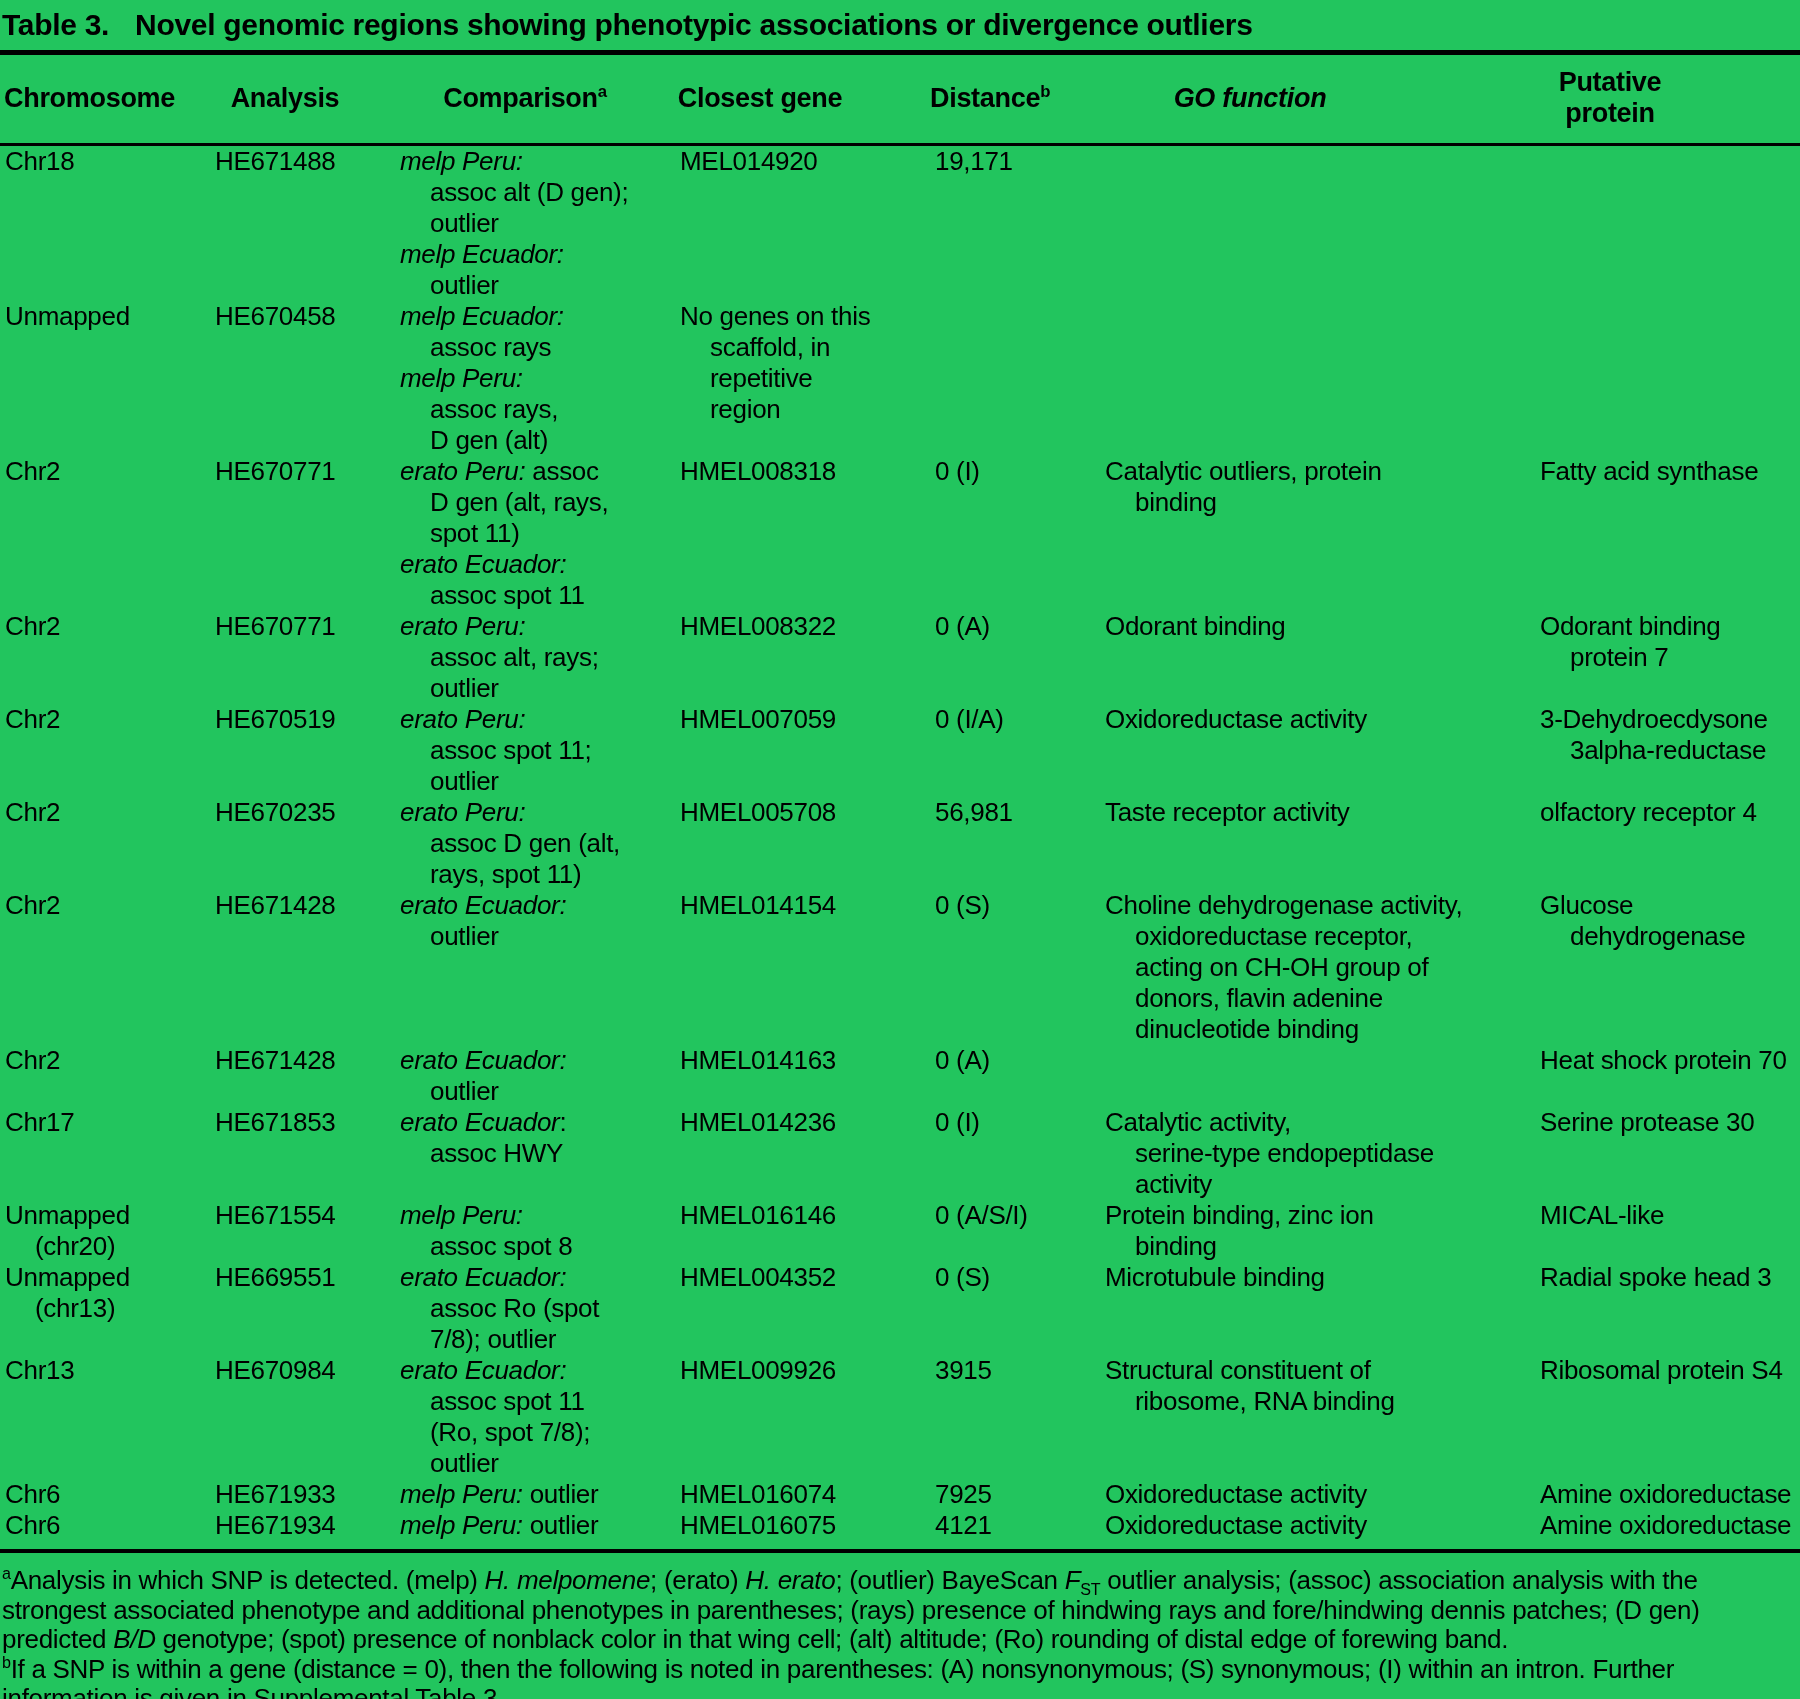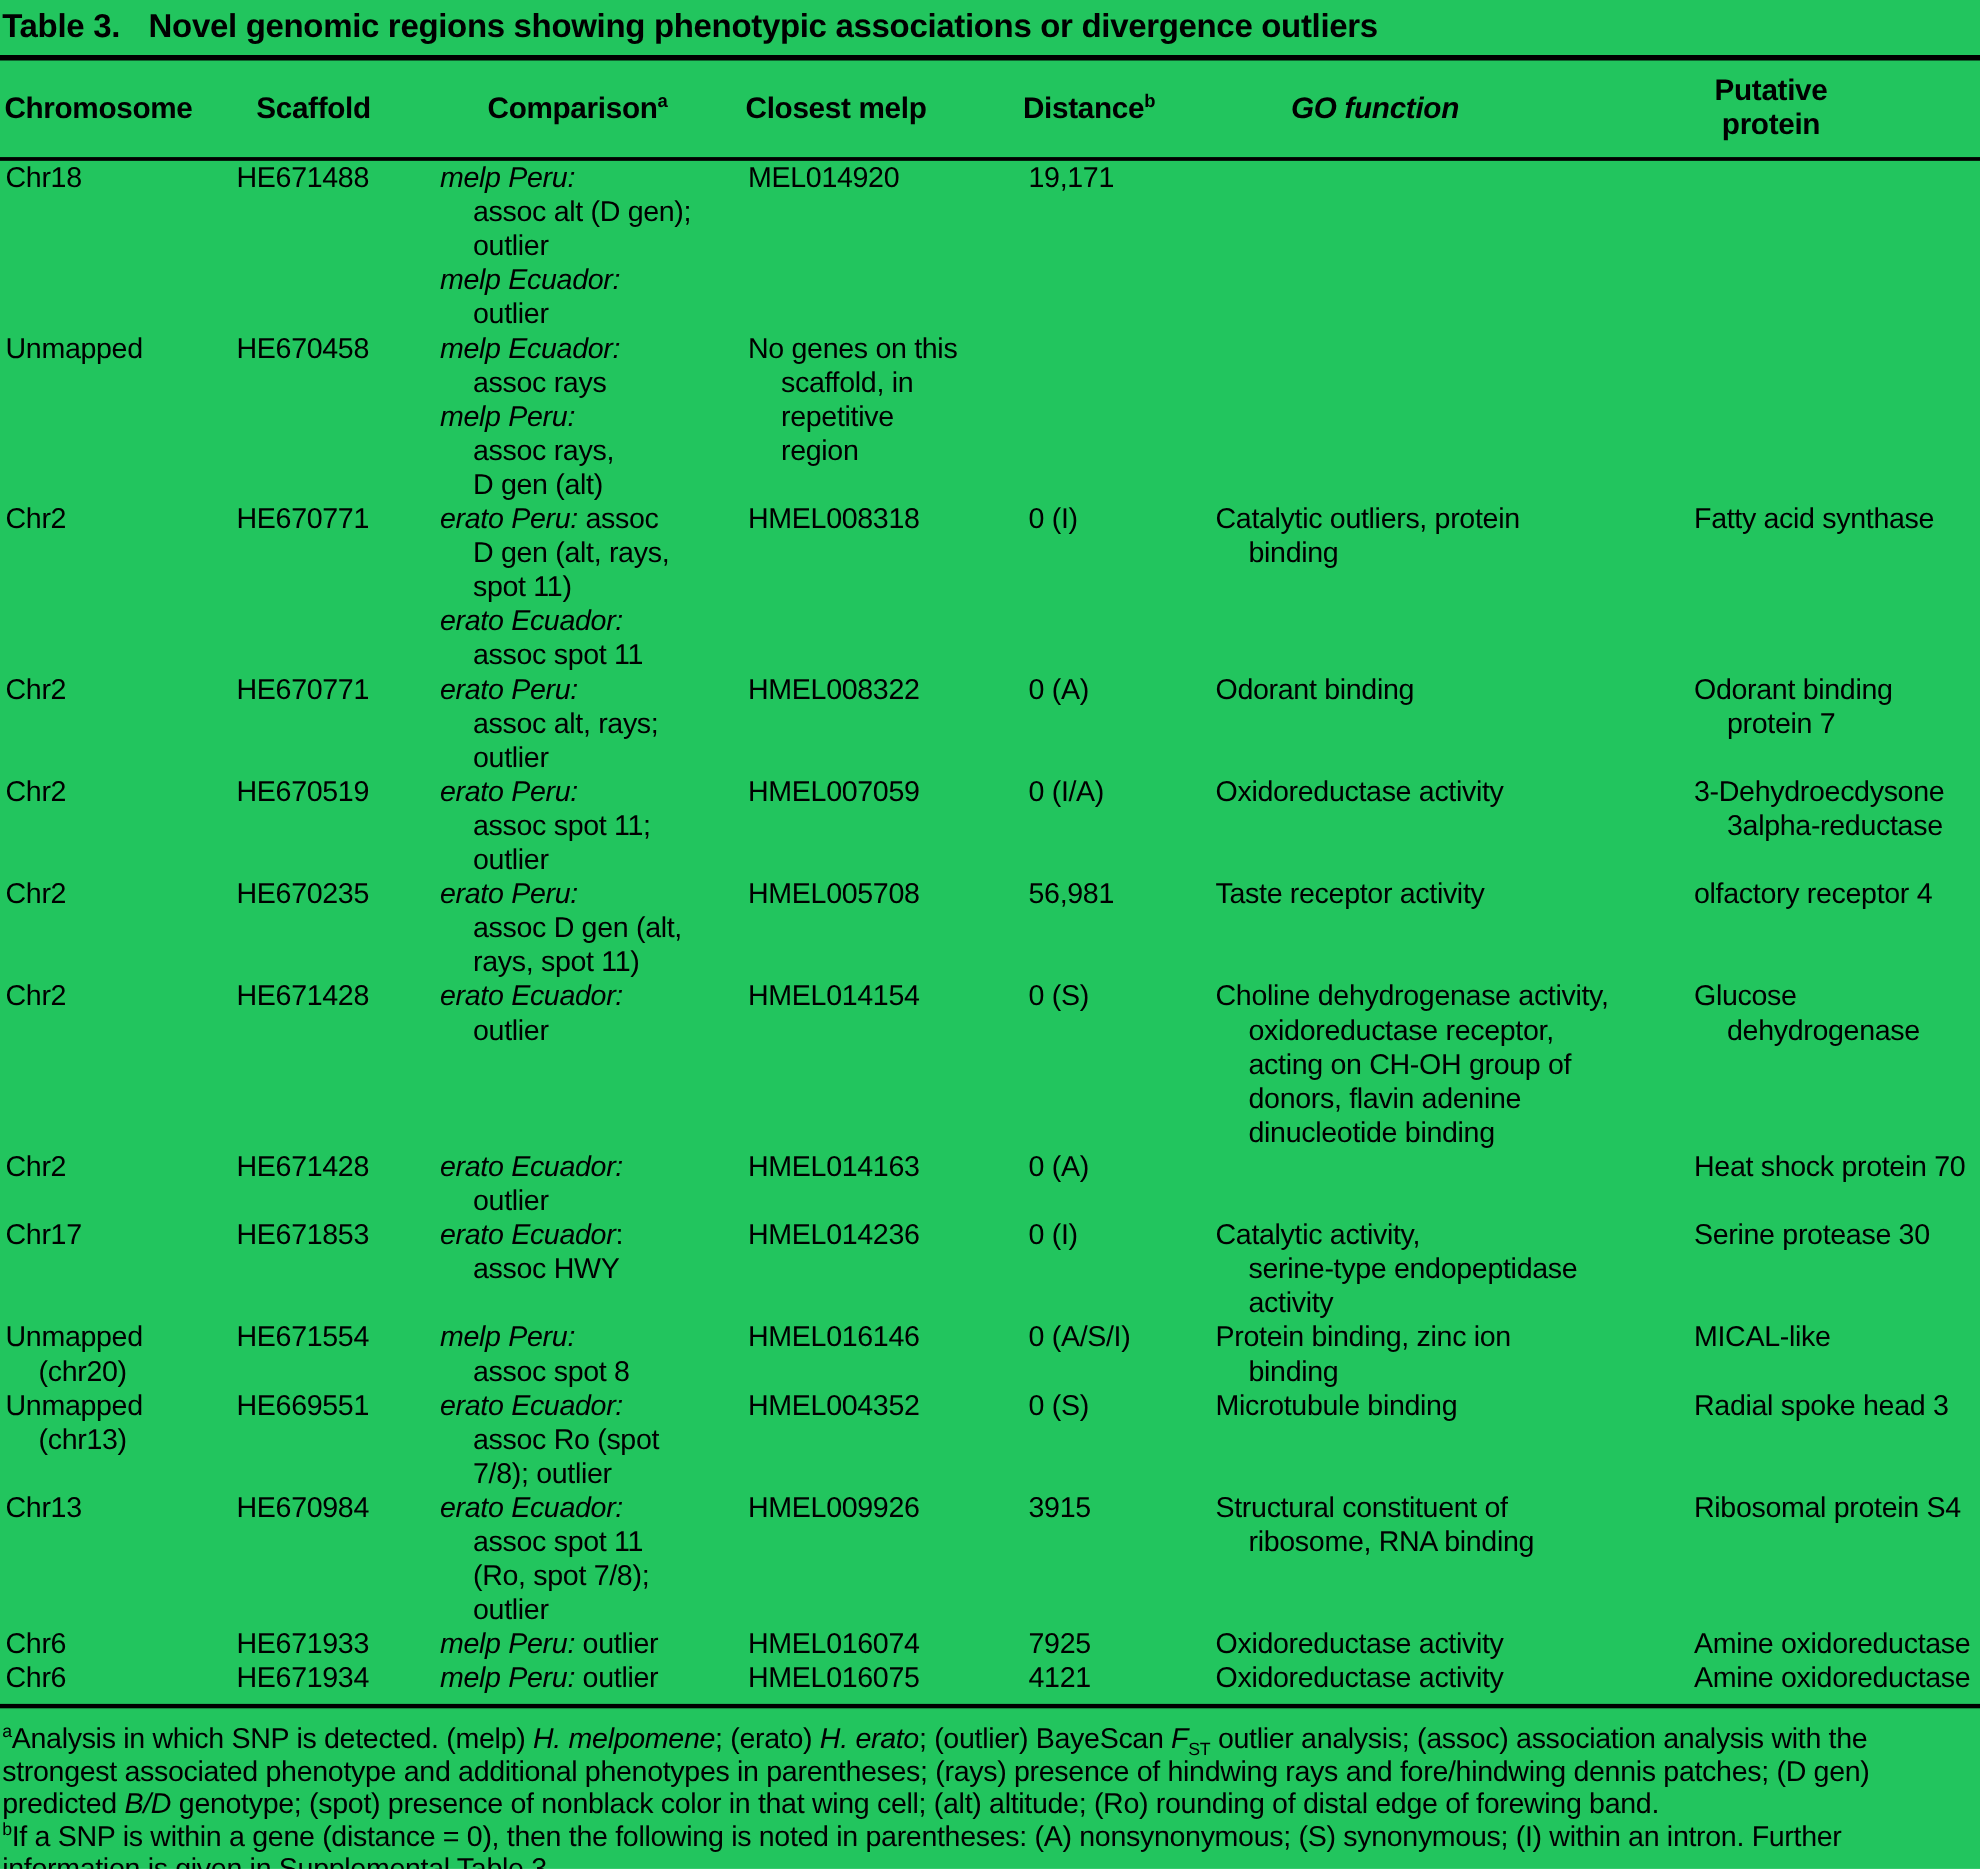--- a/index.html
+++ b/index.html
@@ -67,23 +67,23 @@
         <col class="c2">
         <col class="c3">
         <col class="c4">
       <col class="c5">
         <col class="c6">
         <col class="c7">
     </colgroup>
     <thead>
       <tr id="header-row">
           <th class="c1"><span>Chromosome</span></th>
-          <th class="c2"><span>Scaffold</span></th>
+          <th class="c2"><span>Analysis</span></th>
           <th class="c3"><span>Comparison</span><sup>a</sup></th>
-          <th class="c4"><span>Closest melp</span></th>
+          <th class="c4"><span>Closest gene</span></th>
           <th class="c5"><span>Distance</span><sup>b</sup></th>
           <th class="c6"><span>GO function</span></th>
           <th class="c7"><span>Putative protein</span></th>
         </tr>
     </thead>
     <tbody id="table-body">
         <tr>
           <td class="c1">
             <div class="line">Chr18</div>
           </td>

